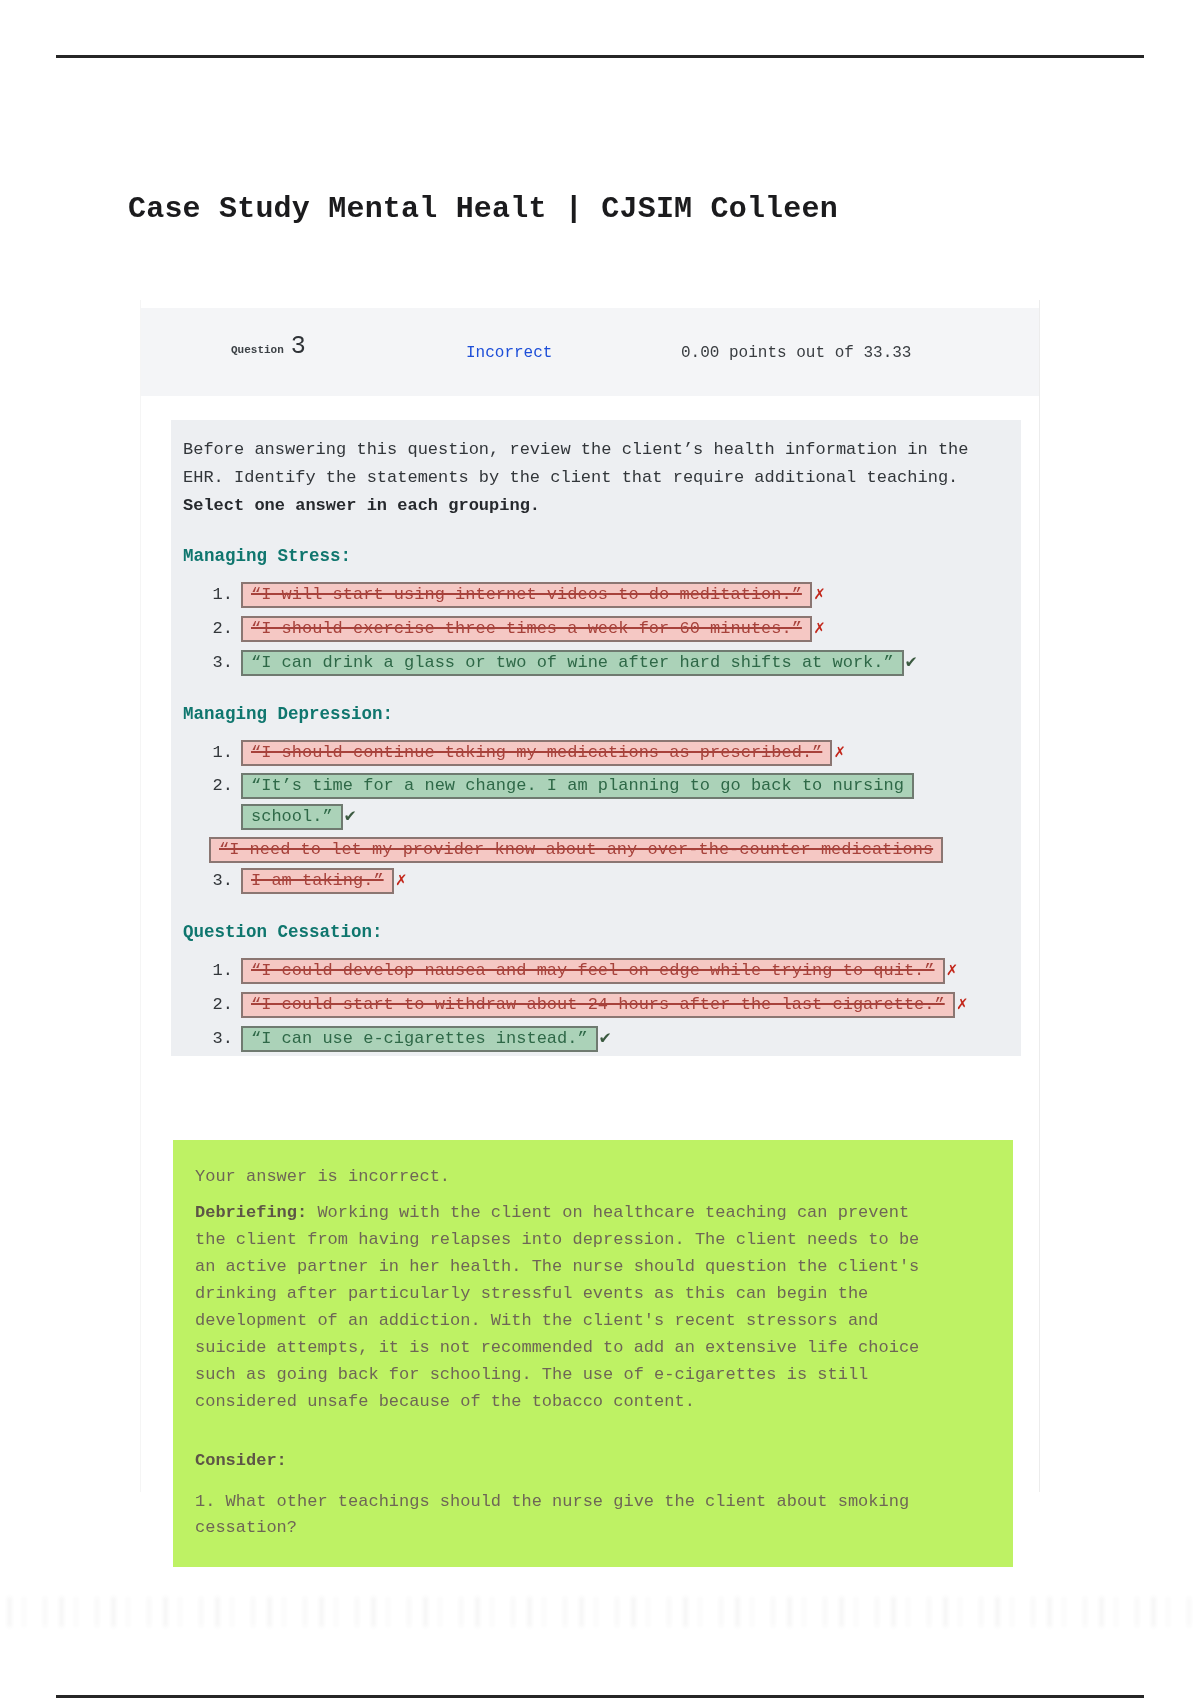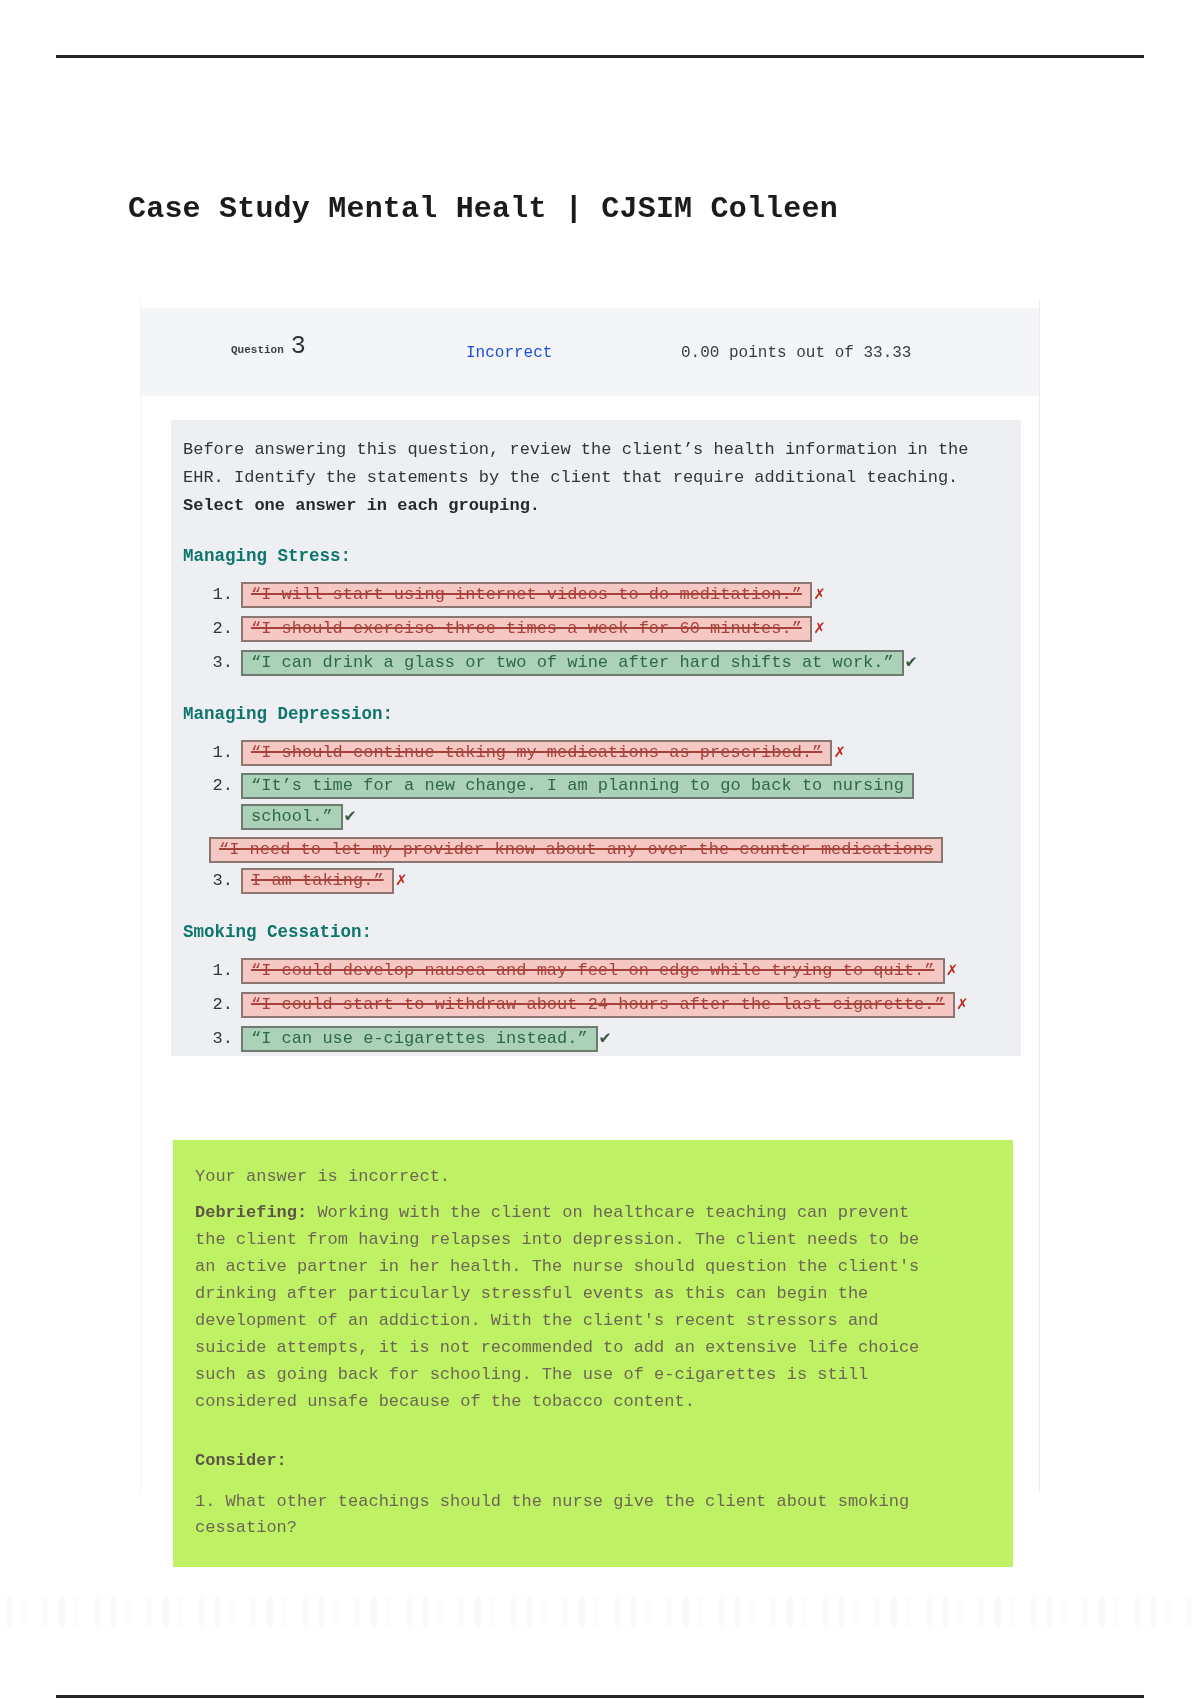--- a/index.html
+++ b/index.html
@@ -115,21 +115,21 @@
         <li><span class="onum">3.</span><span class="pill green">“I can drink a glass or two of wine after hard shifts at work.”</span><span class="mark check">✔</span></li>
       </ol>
 
       <div class="group-heading">Managing Depression:</div>
       <ol class="options">
         <li><span class="onum">1.</span><span class="pill red">“I should continue taking my medications as prescribed.”</span><span class="mark x">✗</span></li>
         <li><span class="onum">2.</span><span class="pill green">“It’s time for a new change. I am planning to go back to nursing school.”</span><span class="mark check">✔</span></li>
         <li><span class="onum">3.</span><span class="wrap-narrow"><span class="pill red">“I need to let my provider know about any over-the-counter medications I am taking.”</span><span class="mark x">✗</span></span></li>
       </ol>
 
-      <div class="group-heading">Smoking Cessation:</div>
+      <div class="group-heading">Question Cessation:</div>
       <ol class="options">
         <li><span class="onum">1.</span><span class="pill red">“I could develop nausea and may feel on edge while trying to quit.”</span><span class="mark x">✗</span></li>
         <li><span class="onum">2.</span><span class="pill red">“I could start to withdraw about 24 hours after the last cigarette.”</span><span class="mark x">✗</span></li>
         <li><span class="onum">3.</span><span class="pill green">“I can use e-cigarettes instead.”</span><span class="mark check">✔</span></li>
       </ol>
     </div>
 
     <div class="feedback">
       <p class="fb-verdict">Your answer is incorrect.</p>
       <p class="fb-debrief"><span class="bold">Debriefing:</span><span> Working with the client on healthcare teaching can prevent the client from having relapses into depression. The client needs to be an active partner in her health. The nurse should question the client's drinking after particularly stressful events as this can begin the development of an addiction. With the client's recent stressors and suicide attempts, it is not recommended to add an extensive life choice such as going back for schooling. The use of e-cigarettes is still considered unsafe because of the tobacco content.</span></p>

